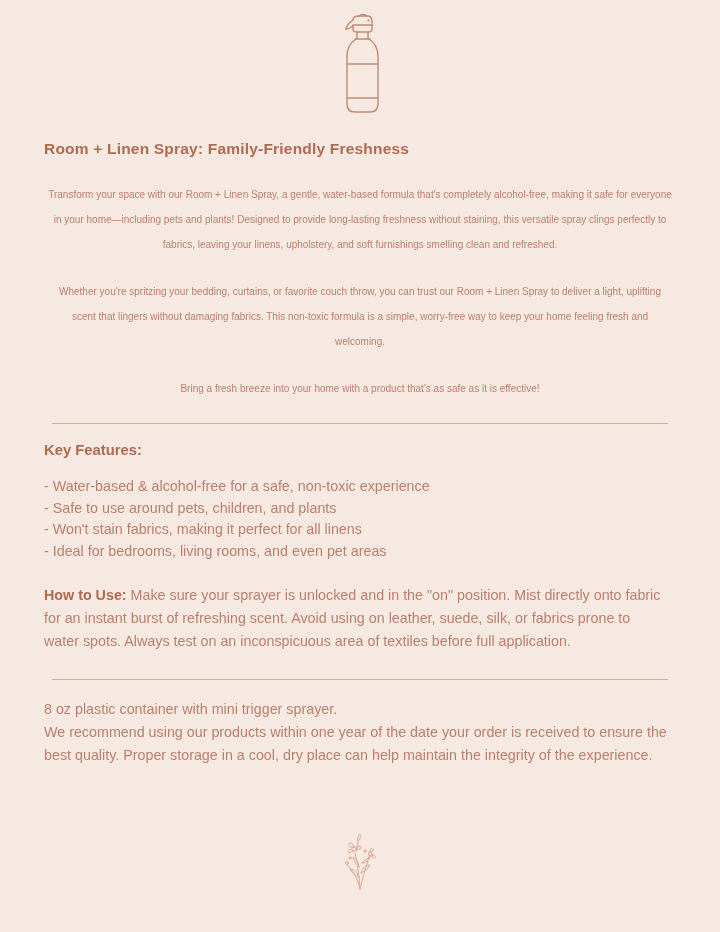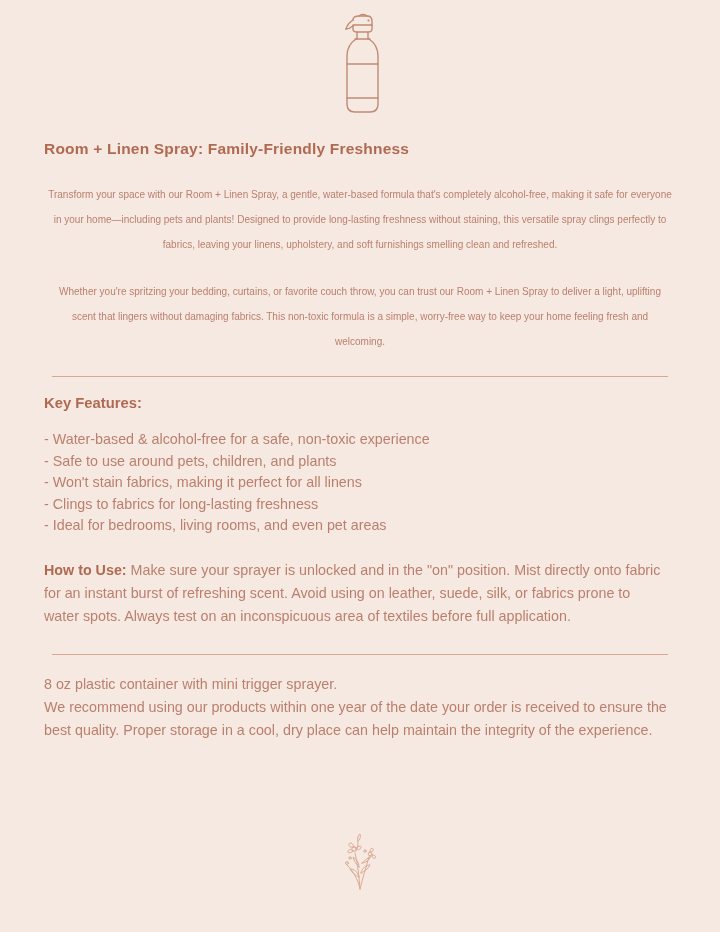--- a/index.html
+++ b/index.html
@@ -146,30 +146,30 @@
 
       <path d="M24 52 L55 52"></path>
       <path d="M24 86 L55 86"></path>
     </svg>
   </div>
 
   <h1 class="doc-title">Room + Linen Spray: Family-Friendly Freshness</h1>
 
   <p class="intro p1">Transform your space with our Room + Linen Spray, a gentle, water-based formula that's completely alcohol-free, making it safe for everyone in your home—including pets and plants! Designed to provide long-lasting freshness without staining, this versatile spray clings perfectly to fabrics, leaving your linens, upholstery, and soft furnishings smelling clean and refreshed.</p>
   <p class="intro p2">Whether you're spritzing your bedding, curtains, or favorite couch throw, you can trust our Room + Linen Spray to deliver a light, uplifting scent that lingers without damaging fabrics. This non-toxic formula is a simple, worry-free way to keep your home feeling fresh and welcoming.</p>
+  <p class="intro p3">Bring a fresh breeze into your home with a product that's as safe as it is effective!</p>
 
   <hr class="rule">
 
   <h2 class="section-heading">Key Features:</h2>
 
   <ul class="feature-list">
     <li>- Water-based &amp; alcohol-free for a safe, non-toxic experience</li>
     <li>- Safe to use around pets, children, and plants</li>
     <li>- Won't stain fabrics, making it perfect for all linens</li>
-    <li>- Clings to fabrics for long-lasting freshness</li>
     <li>- Ideal for bedrooms, living rooms, and even pet areas</li>
   </ul>
 
   <p class="howto">
     <span class="lead">How to Use:</span><span> Make sure your sprayer is unlocked and in the "on" position. Mist directly onto fabric for an instant burst of refreshing scent. Avoid using on leather, suede, silk, or fabrics prone to water spots. Always test on an inconspicuous area of textiles before full application.</span>
   </p>
 
   <hr class="rule2">
 
   <div class="footer-block">

